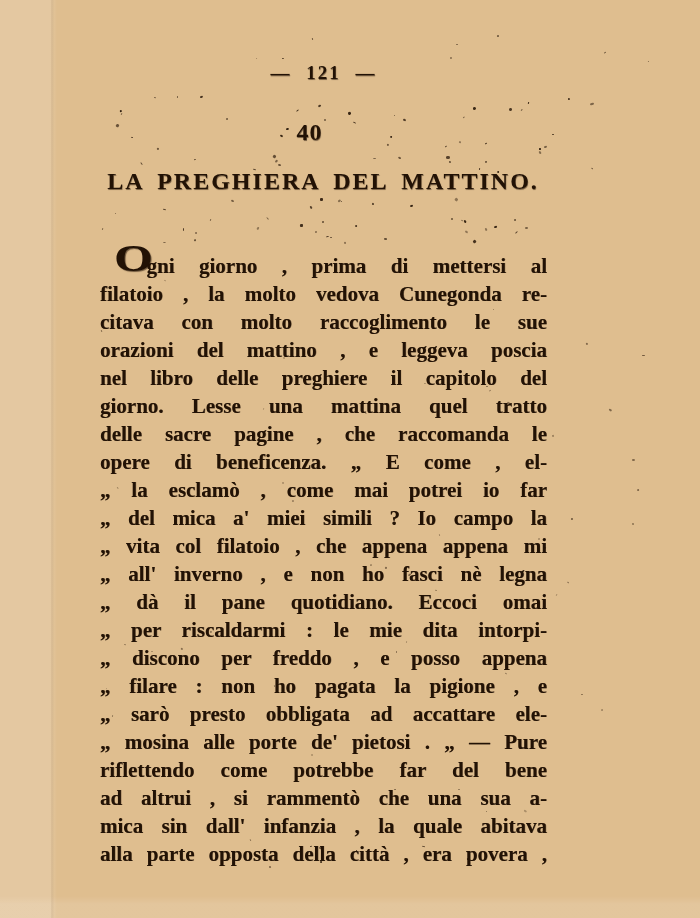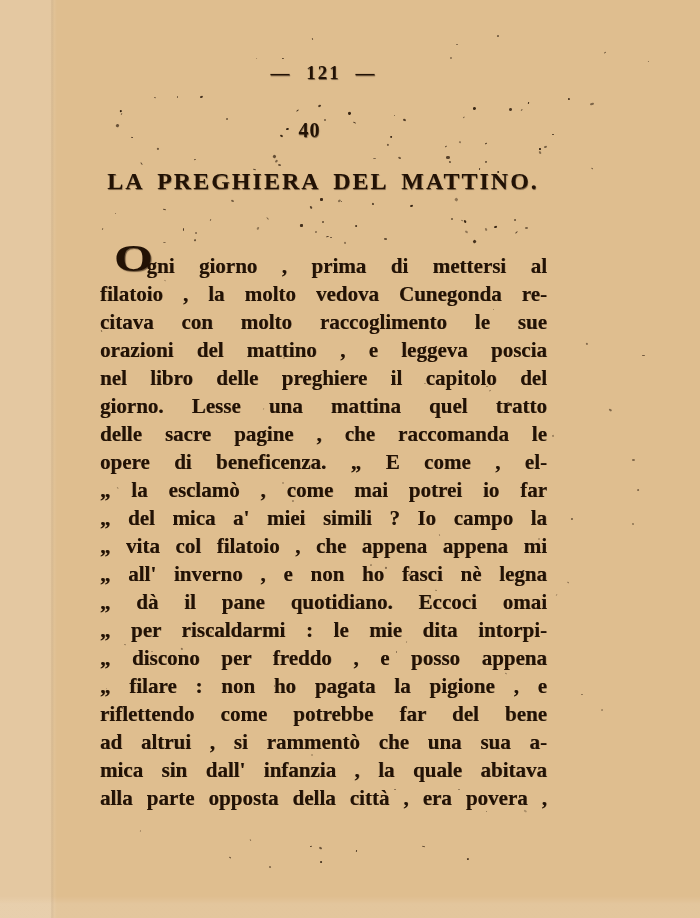--- a/index.html
+++ b/index.html
@@ -12,21 +12,21 @@
       linear-gradient(0deg, rgba(255,255,255,0.12) 0 14px, rgba(255,255,255,0) 22px),
       #dfbe8f;
   }
   .page{position:absolute;inset:0;z-index:1;}
   .pgnum,.chnum,.title{
     position:absolute;left:100px;width:447px;text-align:center;
     font-weight:700;color:#221205;
     text-shadow:0.5px 0.5px 0.7px rgba(36,20,7,0.55);
   }
   .pgnum{top:62px;font-size:19px;letter-spacing:2px;word-spacing:8px;}
-  .chnum{top:119px;font-size:20px;transform:translateX(-14px);letter-spacing:1px;}
+  .chnum{top:119px;font-size:24px;transform:translateX(-14px);letter-spacing:1px;}
   .title{top:168px;left:88px;width:470px;font-size:24px;letter-spacing:2px;word-spacing:6px;}
   .text-block{position:absolute;left:100px;top:252px;width:447px;}
   .line{
     height:28px;line-height:28px;font-size:21px;font-weight:700;color:#221205;
     text-align:justify;text-align-last:justify;
     text-shadow:0.4px 0.4px 0.6px rgba(36,20,7,0.5);
     white-space:normal;overflow:visible;
   }
   .line.first{padding-left:14px;}
   .dropcap{
@@ -56,20 +56,22 @@
     <div class="line">delle sacre pagine , che raccomanda le</div>
     <div class="line">opere di beneficenza. „ E come , el-</div>
     <div class="line">„ la esclamò , come mai potrei io far</div>
     <div class="line">„ del mica a' miei simili ? Io campo la</div>
     <div class="line">„ vita col filatoio , che appena appena mi</div>
     <div class="line">„ all' inverno , e non ho fasci nè legna</div>
     <div class="line">„ dà il pane quotidiano. Eccoci omai</div>
     <div class="line">„ per riscaldarmi : le mie dita intorpi-</div>
     <div class="line">„ discono per freddo , e posso appena</div>
     <div class="line">„ filare : non ho pagata la pigione , e</div>
+    <div class="line">„ sarò presto obbligata ad accattare ele-</div>
+    <div class="line">„ mosina alle porte de' pietosi . „ — Pure</div>
     <div class="line">riflettendo come potrebbe far del bene</div>
     <div class="line">ad altrui , si rammentò che una sua a-</div>
     <div class="line">mica sin dall' infanzia , la quale abitava</div>
     <div class="line">alla parte opposta della città , era povera ,</div>
   </div>
 
   <div id="speckles">
       <i style="left: 544px; top: 146px; width: 2.6px; height: 1.9px; background: rgb(34, 18, 5); opacity: 0.54; border-radius: 50%; transform: rotate(-20deg);"></i>
       <i style="left: 348px; top: 112px; width: 2.6px; height: 2.8px; background: rgb(34, 18, 5); opacity: 0.89; border-radius: 50%; transform: rotate(-17deg);"></i>
       <i style="left: 459px; top: 141px; width: 1.5px; height: 2px; background: rgb(34, 18, 5); opacity: 0.45; border-radius: 50%; transform: rotate(30deg);"></i>

